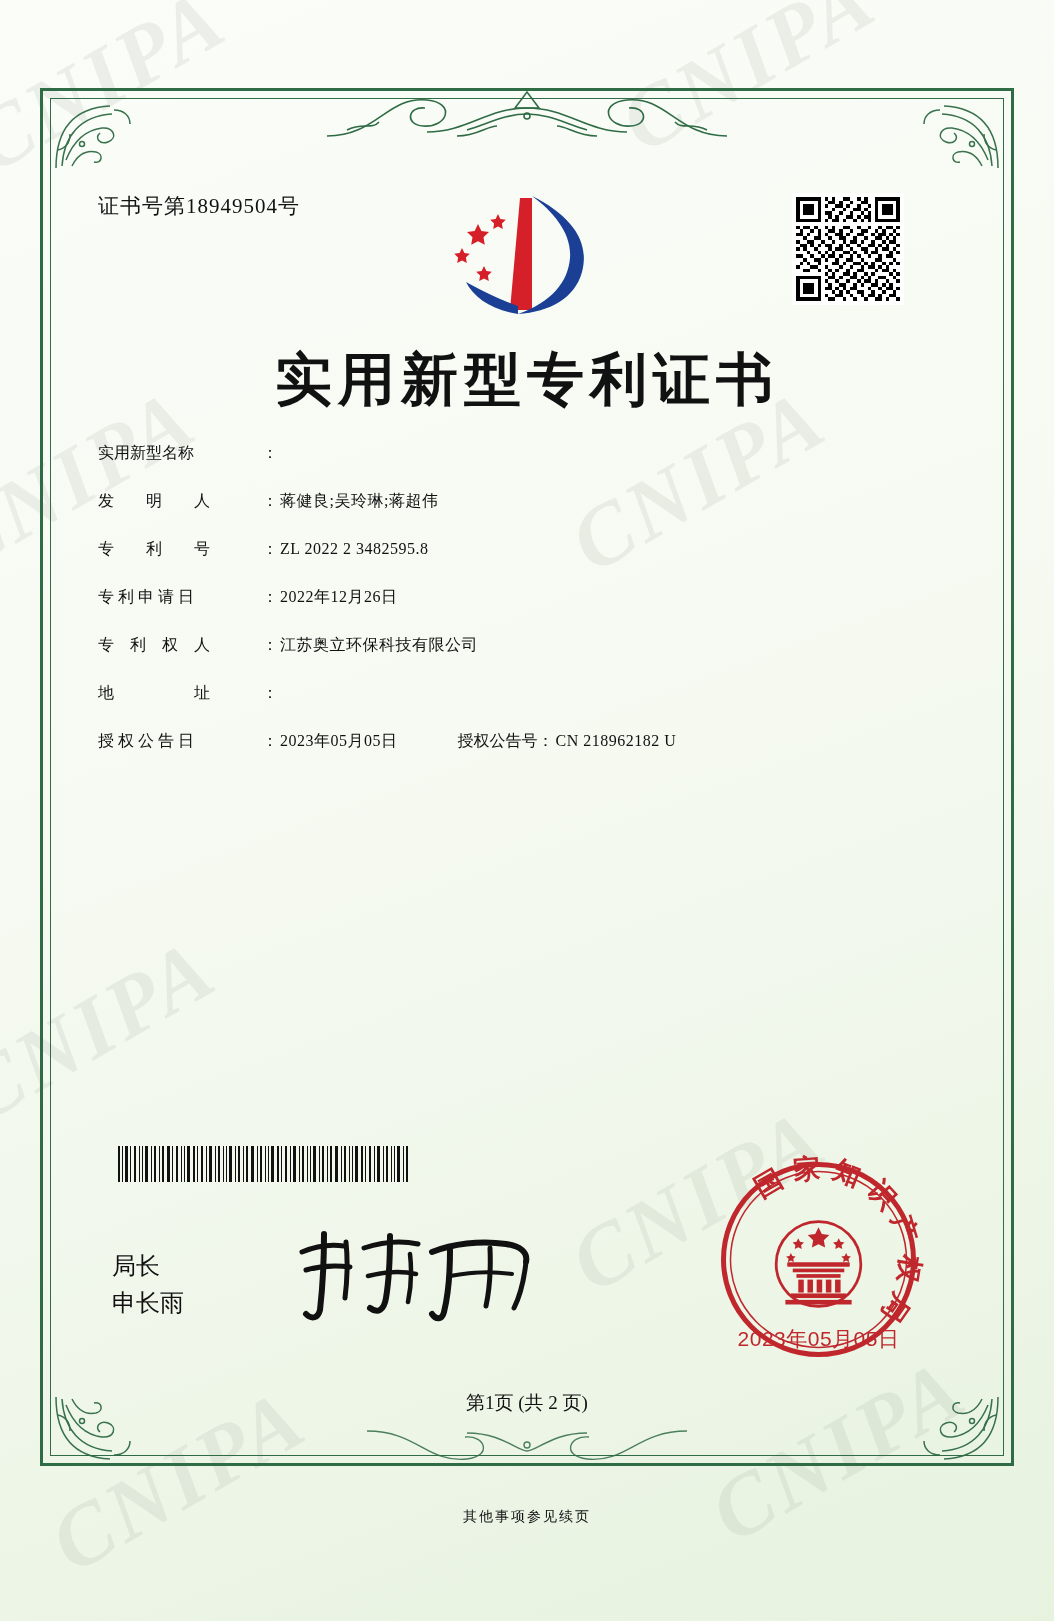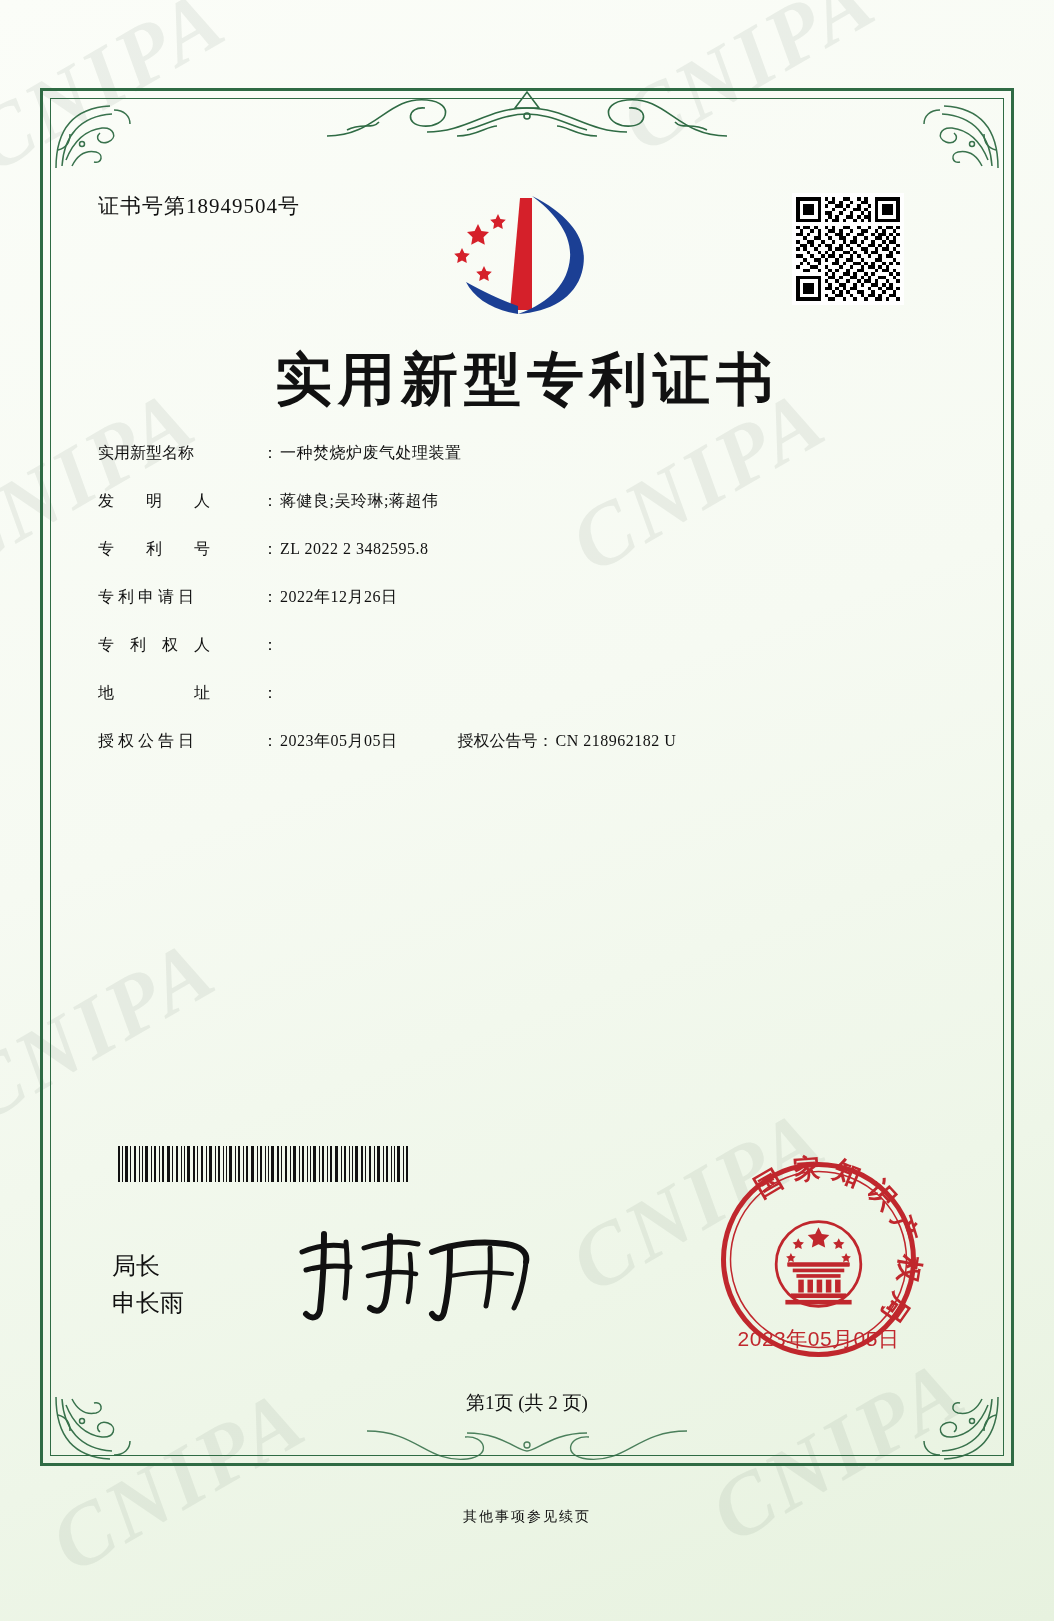--- a/index.html
+++ b/index.html
@@ -568,21 +568,20 @@
     </svg>
   </div>
 
   <div class="title">实用新型专利证书</div>
 
   <div class="fields">
 
     <div class="field-row">
       <span class="field-label">实用新型名称</span>
       <span class="field-sep">：</span>
-      <span class="field-value">一种焚烧炉废气处理装置</span>
     </div>
 
     <div class="field-row">
       <span class="field-label">发　　明　　人</span>
       <span class="field-sep">：</span>
       <span class="field-value">蒋健良;吴玲琳;蒋超伟</span>
     </div>
 
     <div class="field-row">
       <span class="field-label">专　　利　　号</span>
@@ -592,20 +591,21 @@
 
     <div class="field-row">
       <span class="field-label">专 利 申 请 日</span>
       <span class="field-sep">：</span>
       <span class="field-value">2022年12月26日</span>
     </div>
 
     <div class="field-row">
       <span class="field-label">专　利　权　人</span>
       <span class="field-sep">：</span>
+      <span class="field-value">江苏奥立环保科技有限公司</span>
     </div>
 
     <div class="field-row">
       <span class="field-label">地　　　　　址</span>
       <span class="field-sep">：</span>
     </div>
 
     <div class="field-row dual">
       <span class="field-label">授 权 公 告 日</span>
       <span class="field-sep">：</span>

